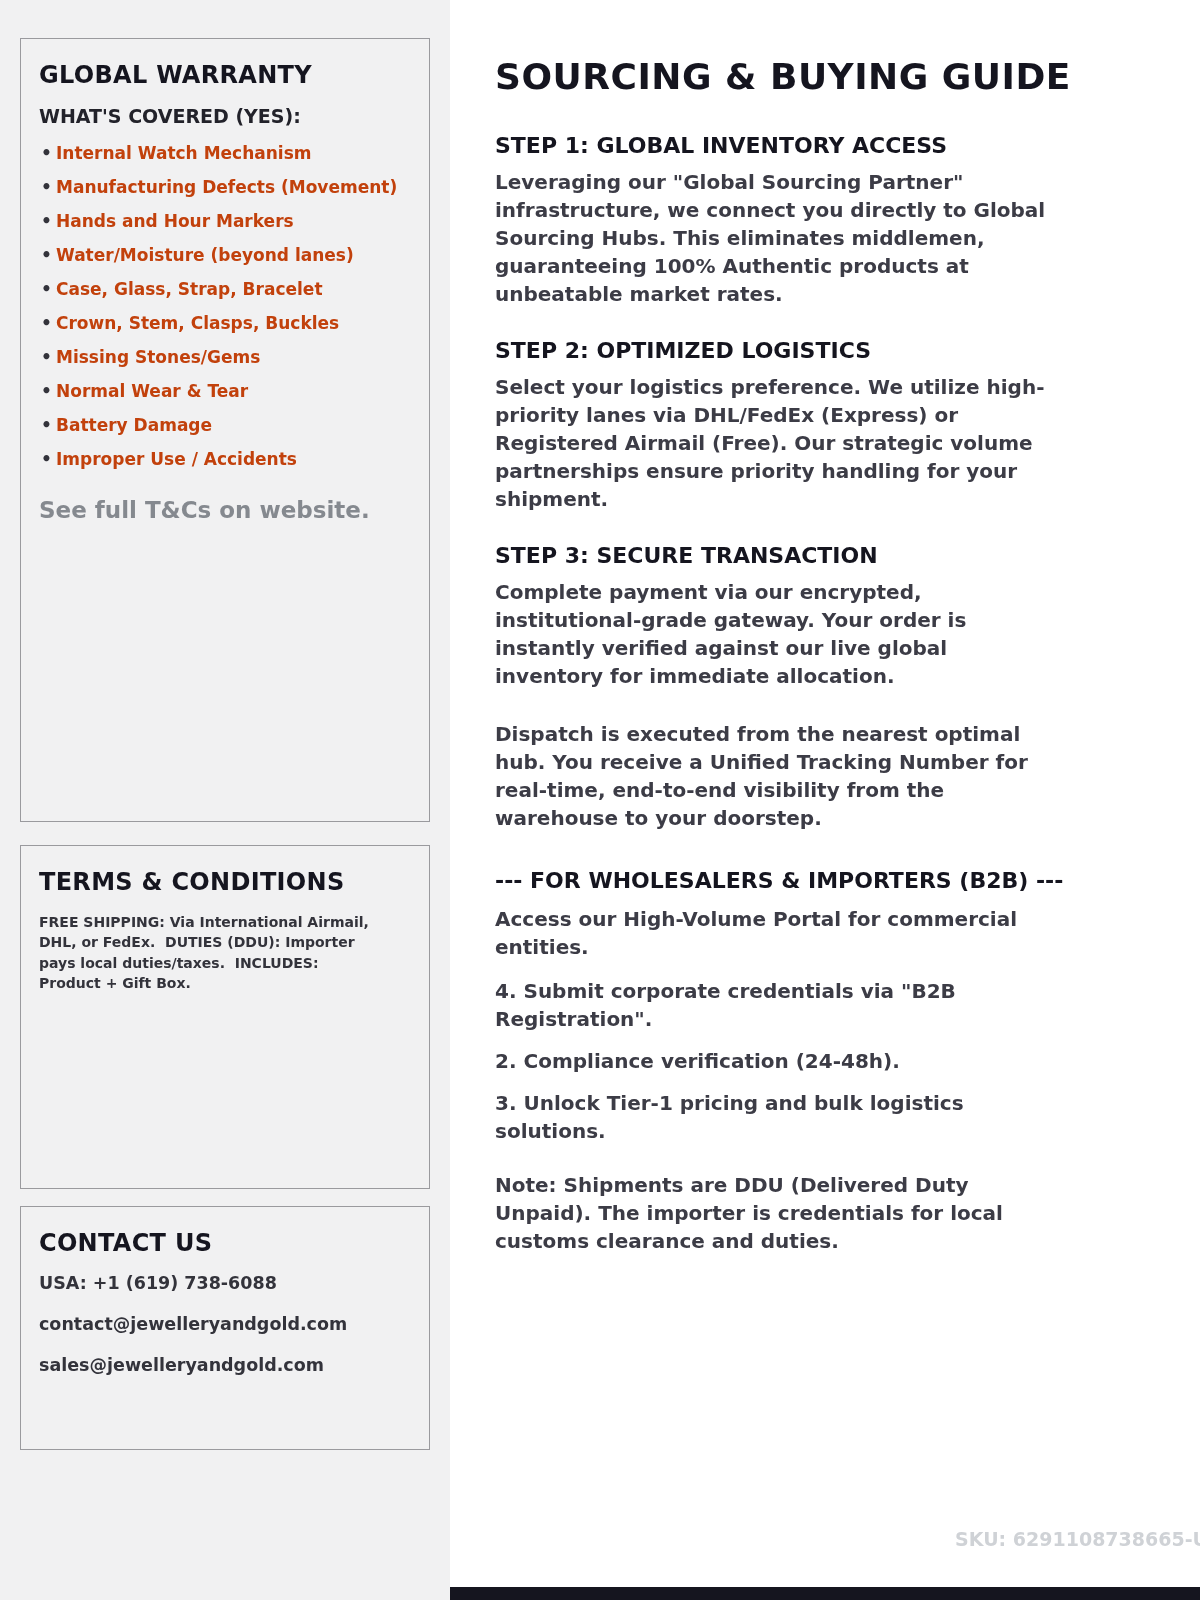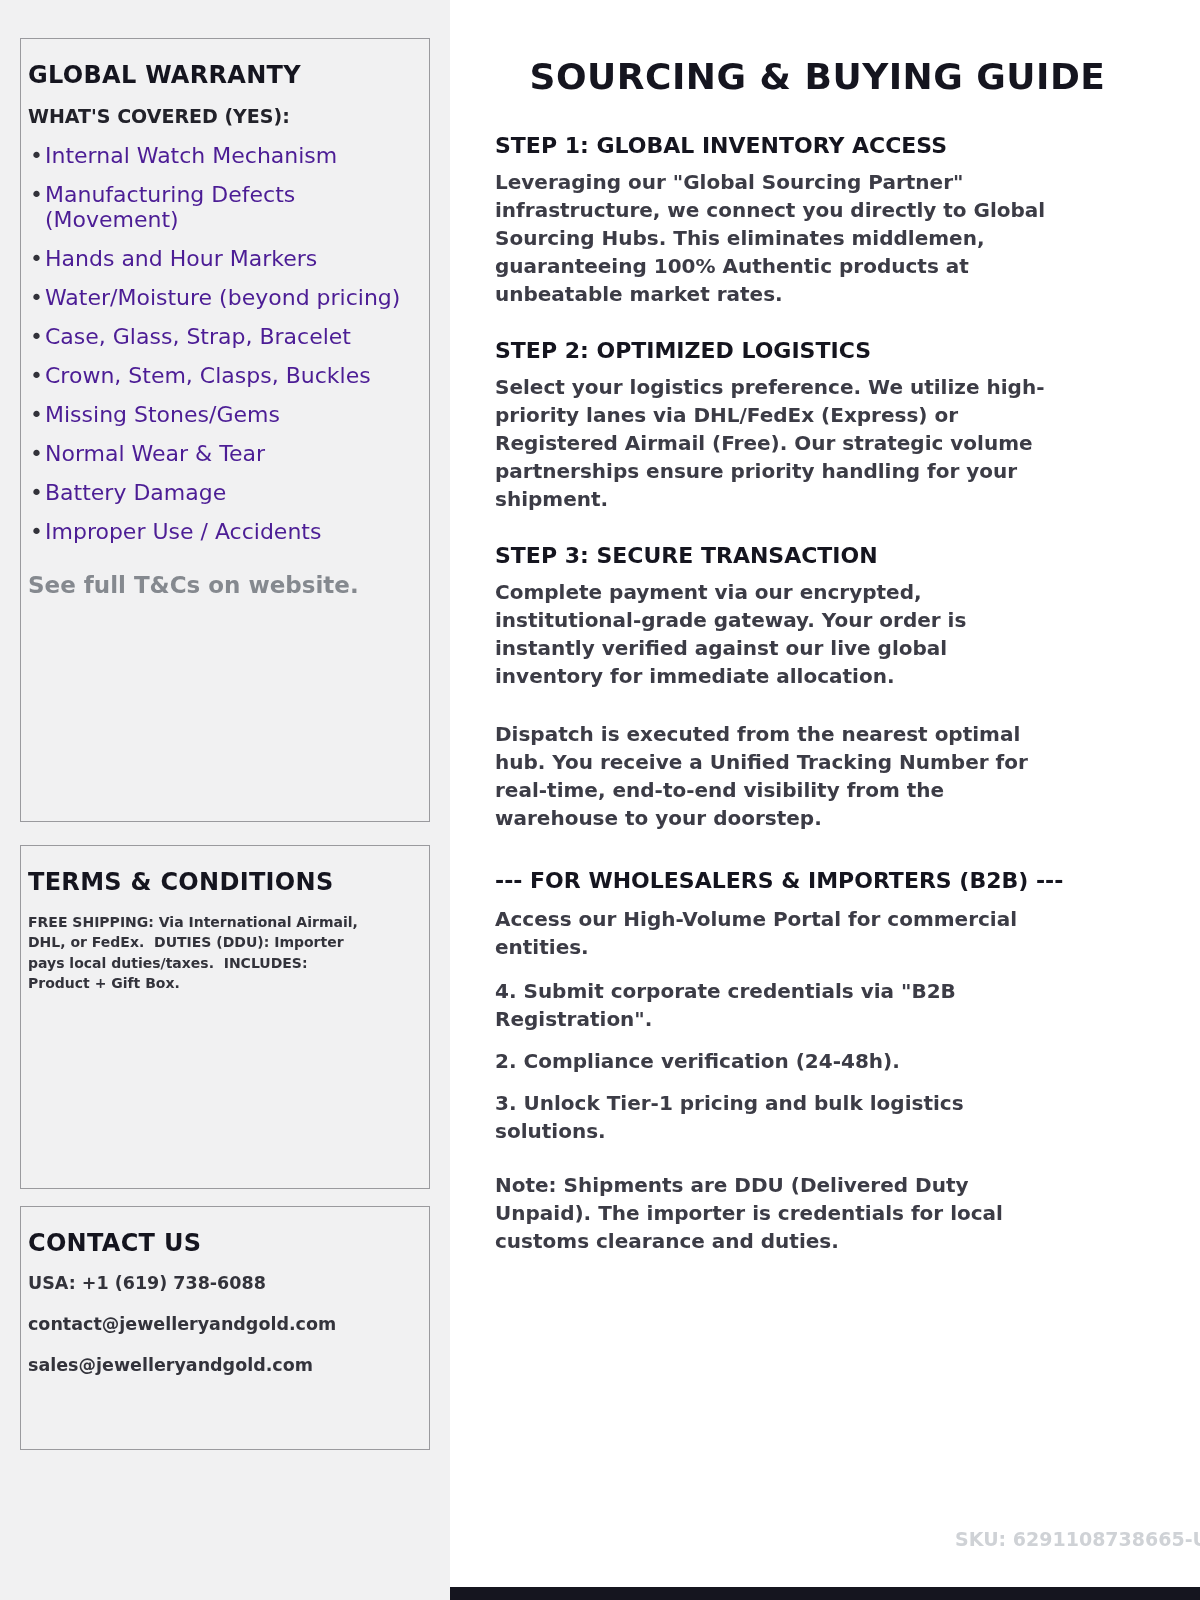--- a/index.html
+++ b/index.html
@@ -20,21 +20,21 @@
   .sidebar {
     position: absolute;
     left: 0; top: 0; bottom: 0;
     width: 450px;
     background: #f1f1f2;
     padding: 38px 20px 0 20px;
   }
   .panel {
     border: 1.5px solid #9a9a9e;
     background: #f1f1f2;
-    padding: 22px 7px;
+    padding: 22px 18px;
   }
   .panel-warranty { min-height: 784px; margin-bottom: 23px; }
   .panel-terms    { min-height: 344px; margin-bottom: 17px; }
   .panel-contact  { min-height: 244px; }
 
   .panel-title {
     font-size: 24px;
     font-weight: bold;
     color: #15151f;
     letter-spacing: 0.3px;
@@ -43,23 +43,23 @@
   .sub-heading {
     font-size: 19px;
     font-weight: bold;
     color: #22222a;
     margin: 8px 0 16px;
   }
   .gap-top { margin-top: 38px; }
   .bullet-list { list-style: none; }
   .bullet-list li {
     position: relative;
-    font-size: 22px;
-    font-weight: 400;
-    color: #4c1d95;
+    font-size: 17px;
+    font-weight: 700;
+    color: #c2410c;
     margin-bottom: 14px;
     padding-left: 17px;
   }
   .bullet-list li::before {
     content: "\2022";
     position: absolute;
     left: 2px;
     top: 0;
     color: #33333b;
   }
@@ -91,21 +91,21 @@
     width: 750px;
     height: 1600px;
     background: #ffffff;
     padding: 56px 60px 0 45px;
   }
   .main-title {
     font-size: 36px;
     font-weight: bold;
     color: #15151f;
     letter-spacing: 0.5px;
-    text-align: center;
+    text-align: left;
     margin-bottom: 36px;
   }
   .step { margin-bottom: 30px; }
   .step-heading, .b2b-heading {
     font-size: 22px;
     font-weight: bold;
     color: #15151f;
     margin-bottom: 10px;
   }
   .step-body, .b2b-text {
@@ -149,21 +149,21 @@
       <h2 class="panel-title">GLOBAL WARRANTY</h2>
 
       <h3 class="sub-heading">WHAT'S COVERED (YES):</h3>
       <ul class="bullet-list">
         <li>Internal Watch Mechanism</li>
         <li>Manufacturing Defects (Movement)</li>
         <li>Hands and Hour Markers</li>
       </ul>
 
       <ul class="bullet-list">
-        <li>Water/Moisture (beyond pricing)</li>
+        <li>Water/Moisture (beyond lanes)</li>
         <li>Case, Glass, Strap, Bracelet</li>
         <li>Crown, Stem, Clasps, Buckles</li>
         <li>Missing Stones/Gems</li>
         <li>Normal Wear &amp; Tear</li>
         <li>Battery Damage</li>
         <li>Improper Use / Accidents</li>
       </ul>
 
       <p class="footnote">See full T&amp;Cs on website.</p>
     </section>

